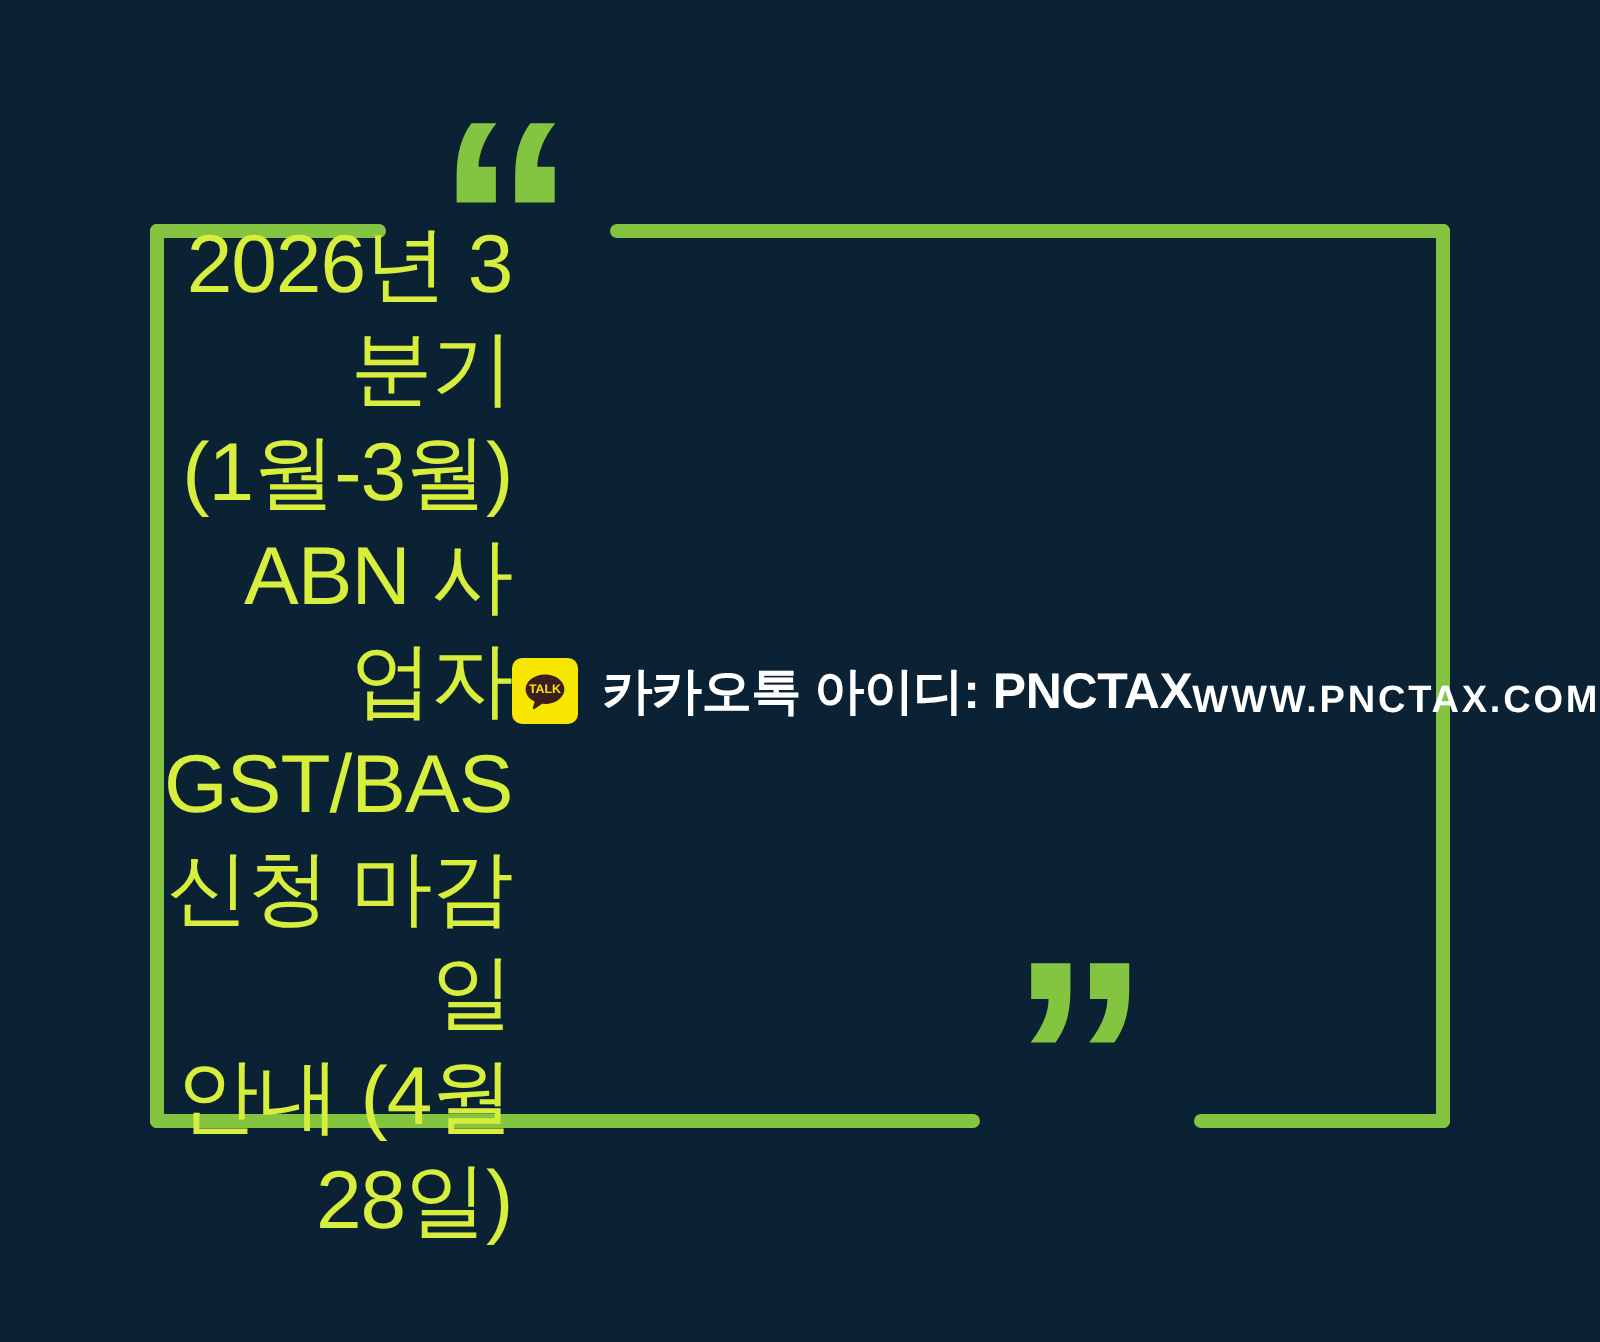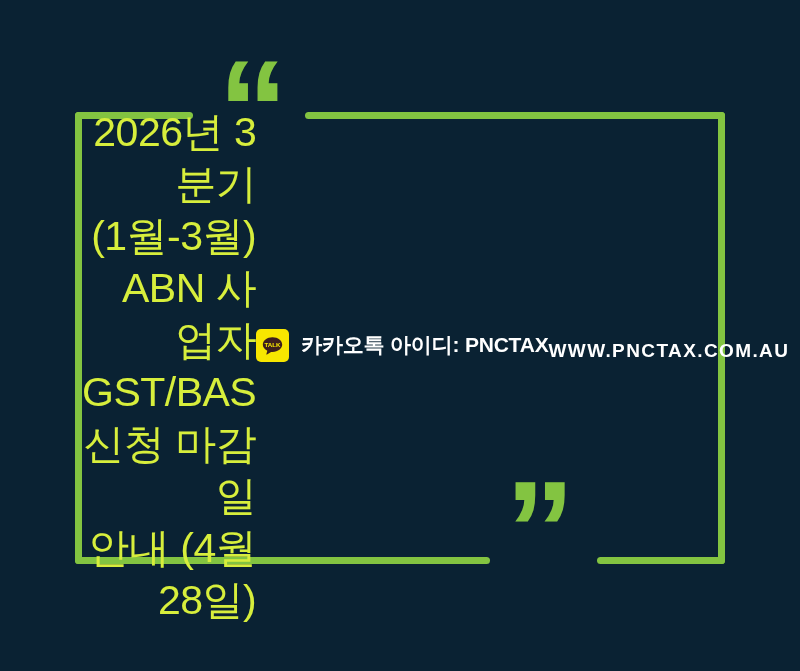--- a/index.html
+++ b/index.html
@@ -103,21 +103,21 @@
     height: 33px;
     border-radius: 5px;
     background: #f7e600;
     display: flex;
     align-items: center;
     justify-content: center;
     flex: 0 0 auto;
   }
   .contact-text {
     color: #ffffff;
-    font-size: 21px;
+    font-size: 25px;
     font-weight: 700;
     letter-spacing: -0.2px;
     white-space: nowrap;
   }
 
   
   .website {
     margin-top: 26px;
     color: #ffffff;
     font-size: 19px;

